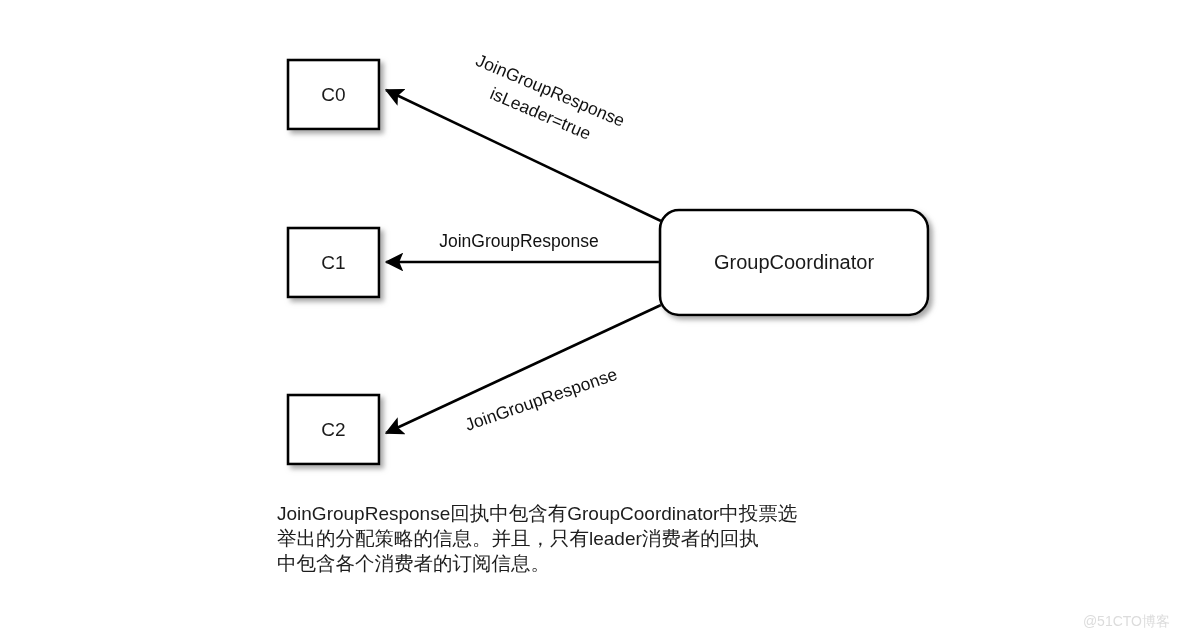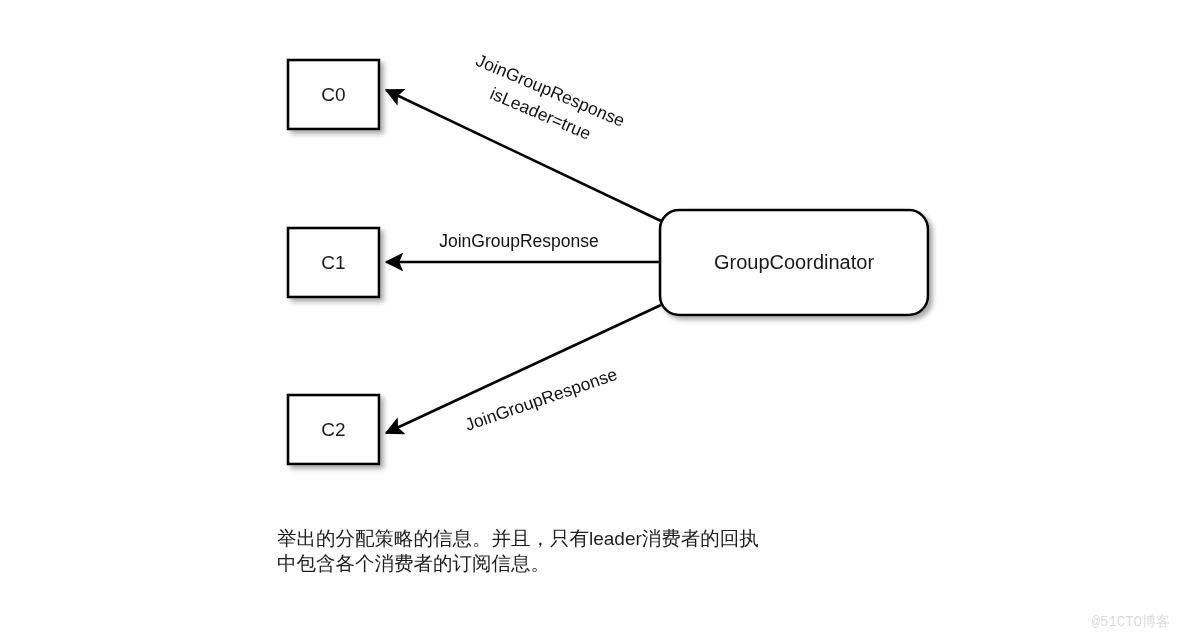--- a/index.html
+++ b/index.html
@@ -53,21 +53,21 @@
     font-family: "DejaVu Serif", "Liberation Serif", serif;
     font-size: 19.5px;
   }
   #caption-line-1 { top: 500px; }
   #caption-line-2 { top: 525px; }
   #caption-line-3 { top: 550px; }
   #watermark {
     position: absolute;
     right: 14px;
     bottom: 8px;
-    font-family: Liberation Mono, monospace;
+    font-family: Liberation Sans, sans-serif;
     font-size: 14px;
     color: #dcdcdc;
     user-select: none;
     margin-top: 32px;
   }
 </style>
 </head>
 <body>
 
 <div id="canvas">
@@ -124,20 +124,21 @@
         <text class="node-label" x="333.5" y="430.5">C2</text>
       </g>
 
       <g>
         <rect x="660" y="210" width="268" height="105" rx="19" ry="19" fill="#ffffff" stroke="#000000" stroke-width="2.6" filter="url(#boxShadow)"></rect>
         <text class="node-label coordinator" x="794" y="263.5">GroupCoordinator</text>
       </g>
     </g>
   </svg>
 
+  <div id="caption-line-1" class="caption-line"><span>JoinGroupResponse</span><span class="cjk">回执中包含有</span><span>GroupCoordinator</span><span class="cjk">中投票选</span></div>
 
   <div id="caption-line-3" class="caption-line"><span class="cjk">中包含各个消费者的订阅信息。</span></div>
 
   <div id="caption-line-2" class="caption-line"><span class="cjk">举出的分配策略的信息。并且，只有</span><span>leader</span><span class="cjk">消费者的回执</span></div>
 
   <div id="watermark">@51CTO博客</div>
 
 </div>
 
 </body></html>

